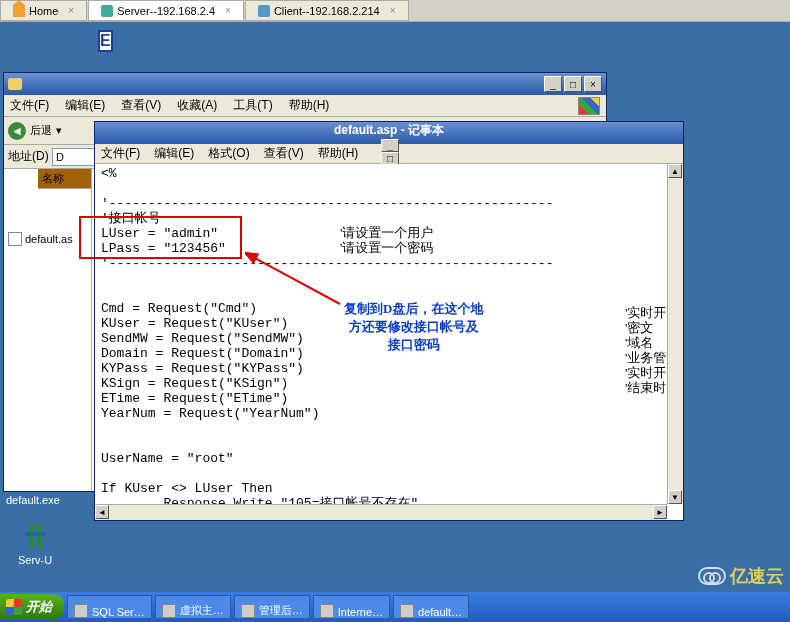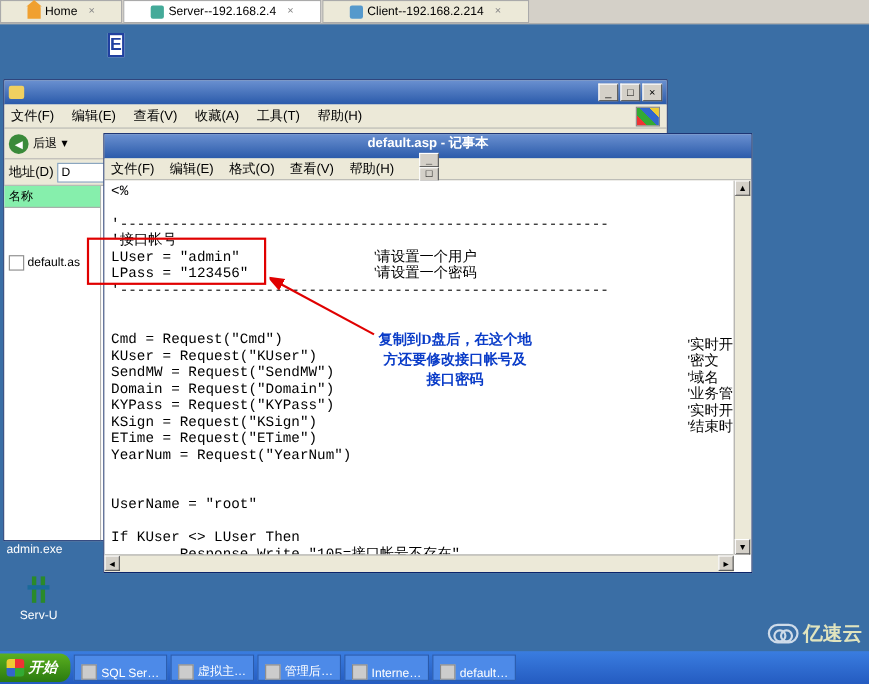--- a/index.html
+++ b/index.html
@@ -1,20 +1,20 @@
 <!DOCTYPE html>
 <html><head>
 <meta charset="utf-8">
 <style>
 * { box-sizing: border-box; margin: 0; padding: 0; }
 body { width: 790px; height: 622px; font-family: Tahoma, "Microsoft Sans Serif", sans-serif; font-size: 11px; background: #3a6ea5; overflow: hidden; position: relative; }
 
 
 .top-tabs { position: absolute; top: 0; left: 0; right: 0; height: 22px; background: #d4d0c8; display: flex; border-bottom: 1px solid #aaa; }
-.top-tab { display: flex; align-items: center; padding: 2px 24px; border: 1px solid #aaa; background: #ece9d8; margin-right: 1px; font-size: 11px; gap: 4px; position: relative; }
+.top-tab { display: flex; align-items: center; padding: 2px 12px; border: 1px solid #aaa; background: #ece9d8; margin-right: 1px; font-size: 11px; gap: 4px; position: relative; }
 .top-tab.active { background: #fff; }
 .top-tab .x { margin-left: 6px; color: #888; font-size: 10px; cursor: pointer; }
 .icon-home { width: 12px; height: 12px; background: #f0a030; border-radius: 2px 2px 0 0; position: relative; }
 .icon-home:before { content: ''; position: absolute; top: -5px; left: -1px; border-left: 7px solid transparent; border-right: 7px solid transparent; border-bottom: 6px solid #f0a030; }
 .icon-server { width: 12px; height: 12px; background: #4a9; border-radius: 2px; }
 .icon-client { width: 12px; height: 12px; background: #59c; border-radius: 2px; }
 
 
 .desktop-icon { position: absolute; text-align: center; color: #fff; font-size: 11px; }
 .desktop-icon .ic { width: 32px; height: 32px; margin: 0 auto 2px; }
@@ -34,21 +34,21 @@
 .explorer-title .spacer { flex: 1; }
 .winbtn { width: 18px; height: 16px; background: #d4d0c8; border: 1px solid #fff; border-right-color: #555; border-bottom-color: #555; margin-left: 2px; display: flex; align-items: center; justify-content: center; font-family: Marlett, Arial; font-size: 10px; color: #000; cursor: pointer; }
 .explorer-menu { height: 22px; background: #ece9d8; display: flex; align-items: center; padding: 0 6px; gap: 16px; font-size: 12px; border-bottom: 1px solid #aaa; }
 .xp-flag { margin-left: auto; width: 22px; height: 18px; background: linear-gradient(45deg,#e33 25%,#3a3 25% 50%,#36c 50% 75%,#ec3 75%); border: 1px solid #888; }
 .explorer-toolbar { height: 28px; background: #ece9d8; display: flex; align-items: center; padding: 0 4px; gap: 4px; border-bottom: 1px solid #aaa; }
 .tb-back { width: 18px; height: 18px; background: #3a8a3a; border-radius: 50%; display: flex; align-items: center; justify-content: center; color: #fff; font-size: 12px; }
 .explorer-addr { height: 24px; background: #ece9d8; display: flex; align-items: center; padding: 0 4px; font-size: 12px; border-bottom: 1px solid #aaa; }
 .explorer-addr input { flex: 1; height: 18px; border: 1px solid #7f9db9; font-size: 11px; padding: 0 3px; }
 .explorer-body { display: flex; height: calc(100% - 96px); }
 .explorer-side { width: 88px; background: #fff; border-right: 1px solid #aaa; }
-.explorer-side .hdr { background: #86efac; padding: 2px 4px; border-bottom: 1px solid #aaa; }
+.explorer-side .hdr { background: #a16207; padding: 2px 4px; border-bottom: 1px solid #aaa; margin-left: 34px; }
 .file-item { padding: 2px 4px; display: flex; align-items: center; gap: 3px; margin-top: 41px; }
 .file-ic { width: 14px; height: 14px; background: #fff; border: 1px solid #888; }
 .explorer-main { flex: 1; background: #fff; }
 
 
 .notepad-win { position: absolute; left: 94px; top: 121px; width: 590px; height: 400px; background: #ece9d8; border: 1px solid #0a246a; }
 .notepad-title { height: 22px; background: linear-gradient(#6a90d0,#2a5aaa); color: #fff; display: flex; align-items: center; padding: 0 4px; font-size: 12px; font-weight: bold; flex-direction: column; }
 .notepad-title .spacer { flex: 1; }
 .notepad-menu { height: 20px; background: #ece9d8; display: flex; align-items: center; padding: 0 6px; gap: 14px; font-size: 12px; border-bottom: 1px solid #aaa; }
 .notepad-body { position: relative; background: #fff; height: calc(100% - 42px); overflow: hidden; }
@@ -66,21 +66,21 @@
 
 .side-comments { position: absolute; left: 340px; top: 225px; font-family: "SimSun"; font-size: 13px; line-height: 15px; }
 .right-labels { position: absolute; left: 625px; top: 305px; font-family: "SimSun"; font-size: 13px; line-height: 15px; white-space: pre; }
 
 
 .taskbar { position: absolute; left: 0; right: 0; bottom: 0; height: 30px; background: linear-gradient(#3a7de0,#245bc0); display: flex; align-items: center; padding-right: 6px; }
 .start-btn { height: 26px; background: linear-gradient(#5bb020,#2a7a10); color: #fff; font-weight: bold; display: flex; align-items: center; padding: 0 12px 0 6px; border-radius: 0 10px 10px 0; font-size: 13px; gap: 4px; cursor: pointer; font-style: italic;}
 .start-flag { width: 16px; height: 16px; background: conic-gradient(#e33 0 25%,#3a3 0 50%,#36c 0 75%,#ec3 0); border-radius: 3px; }
 .task-item { height: 24px; background: #4d8ae8; border: 1px solid #2a5aaa; color: #fff; display: flex; align-items: flex-end; padding: 0 6px; margin-left: 3px; font-size: 11px; gap: 4px; max-width: 95px; overflow: hidden; white-space: nowrap; cursor: pointer; }
 .task-item .ti-ic { width: 14px; height: 14px; background: #ccc; border: 1px solid #888; flex-shrink: 0; }
-.watermark { position: absolute; right: 6px; bottom: 34px; color: #fef9c3; font-size: 18px; font-weight: bold; display: flex; align-items: center; gap: 4px; opacity: 0.85; }
+.watermark { position: absolute; right: 6px; bottom: 34px; color: #fde047; font-size: 18px; font-weight: bold; display: flex; align-items: center; gap: 4px; opacity: 0.85; }
 .watermark .wm-ic { width: 28px; height: 18px; border: 2px solid #e8eef6; border-radius: 12px; position: relative; }
 .watermark .wm-ic:before { content:''; position:absolute; left:3px; top:3px; width:8px; height:8px; border:2px solid #e8eef6; border-radius:50%;}
 .watermark .wm-ic:after { content:''; position:absolute; right:3px; top:3px; width:8px; height:8px; border:2px solid #e8eef6; border-radius:50%;}
 </style>
 </head>
 <body>
 
 <div class="top-tabs">
   <div class="top-tab">
     <span class="icon-home"></span>
@@ -102,21 +102,21 @@
 <div class="mail-ic">
     <div class="ic"></div>
   </div>
 <div class="e-ic">
     <div class="ic">
       <span>E</span>
     </div>
   </div>
 <div class="desktop-icon newsid-ic">
   <div class="ic"></div>
-  <div>admin.exe</div>
+  <div>default.exe</div>
 </div>
 <div class="desktop-icon servu-ic">
   <div class="ic"><svg viewBox="0 0 32 32">
         <rect x="10" y="4" width="4" height="24" fill="#2a8a2a"></rect>
         <rect x="18" y="4" width="4" height="24" fill="#2a8a2a"></rect>
         <rect x="6" y="12" width="20" height="4" fill="#1a6a9a"></rect>
       </svg></div>
   <div>Serv-U</div>
 </div>
 

